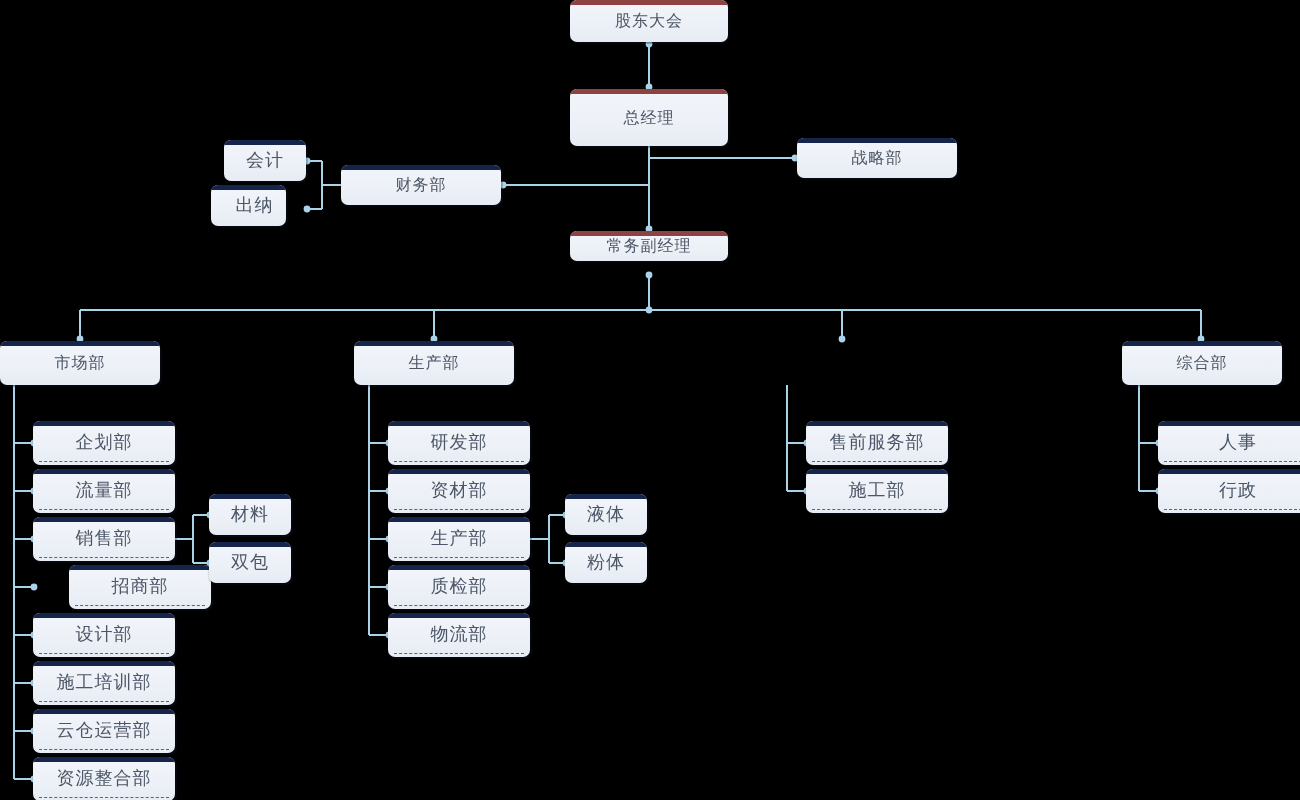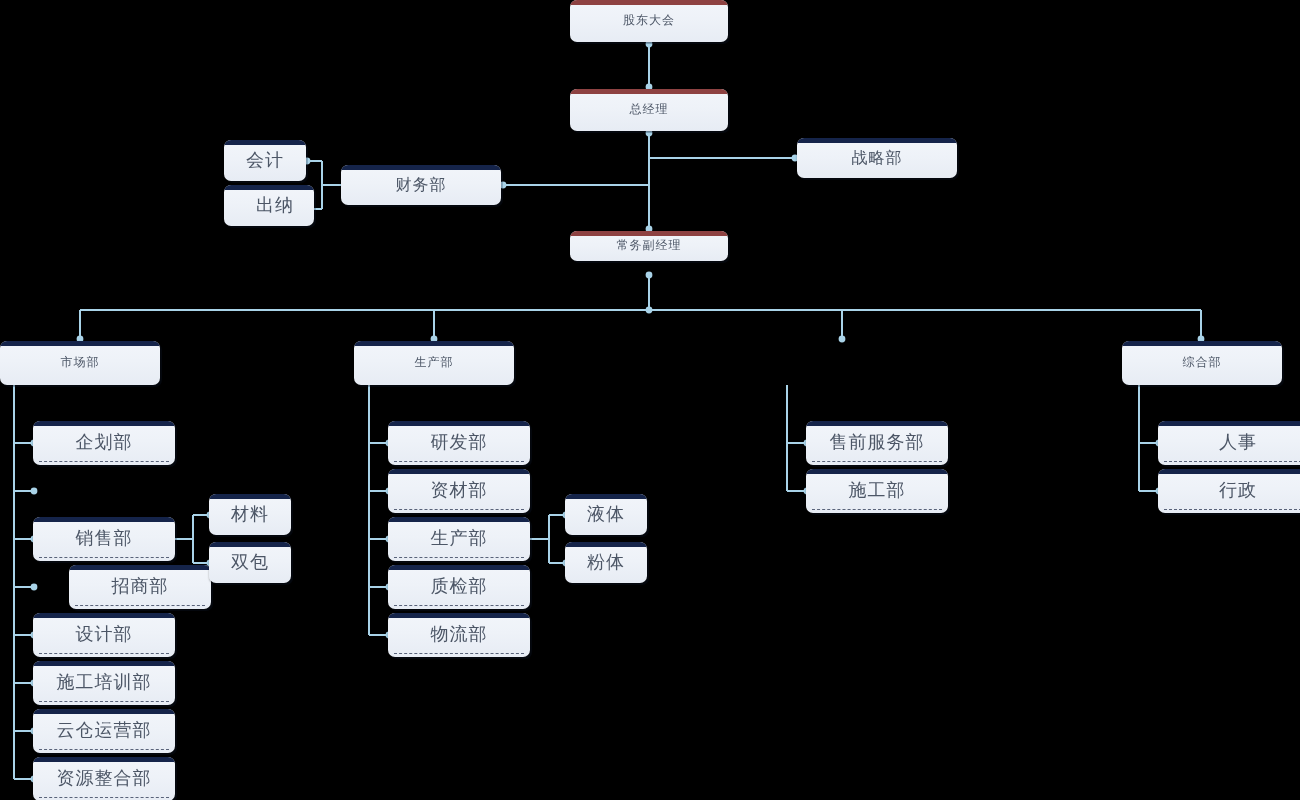--- a/index.html
+++ b/index.html
@@ -32,21 +32,21 @@
   }
   .node.navy .cap{background:#15244a;}
   .node.red  .cap{background:#8e4242;}
   .node .txt{position:relative;z-index:2;padding:0 6px;line-height:1.1;}
   .node .foot{
     position:absolute;left:6px;right:6px;bottom:3px;height:0;
     border-bottom:1px dashed #2a3550;opacity:.75;
   }
 
   
-  .lvl1{font-size:12px;}
+  .lvl1{font-size:16px;}
   .lvl2{font-size:16px;}
   .lvl3{font-size:18px;}
 </style>
 </head>
 <body>
 
 <div id="canvas">
 
   <svg id="wires" viewBox="0 0 1300 800" width="1300" height="800" xmlns="http://www.w3.org/2000/svg">
     <g stroke="#a9d3e8" stroke-width="1.4" fill="none" shape-rendering="crispEdges">
@@ -147,21 +147,21 @@
         <circle cx="1159" cy="491" r="3.4"></circle>
     </g>
   </svg>
 
   <div class="node red lvl1 nofoot" style="left:570px;top:0px;width:158px;height:42px;">
     <span class="cap"></span>
     <span class="txt">股东大会</span>
 
   </div>
 
-  <div class="node red lvl1 nofoot" style="left:570px;top:89px;width:158px;height:42px;">
+  <div class="node red lvl1 nofoot" style="left:570px;top:89px;width:158px;height:57px;">
     <span class="cap"></span>
     <span class="txt">总经理</span>
 
   </div>
 
   <div class="node red lvl1 nofoot" style="left:570px;top:231px;width:158px;height:30px;">
     <span class="cap"></span>
     <span class="txt">常务副经理</span>
 
   </div>
@@ -177,21 +177,21 @@
     <span class="txt">财务部</span>
 
   </div>
 
   <div class="node navy lvl3 nofoot" style="left:224px;top:140px;width:82px;height:41px;">
     <span class="cap"></span>
     <span class="txt">会计</span>
 
   </div>
 
-  <div class="node navy lvl3 nofoot" style="left:224px;top:185px;width:90px;height:41px;padding-left:12px;">
+  <div class="node navy lvl3 nofoot" style="left:211px;top:185px;width:75px;height:41px;padding-left:12px;">
     <span class="cap"></span>
     <span class="txt">出纳</span>
 
   </div>
 
   <div class="node navy lvl1 nofoot" style="left:0px;top:341px;width:160px;height:44px;">
     <span class="cap"></span>
     <span class="txt">市场部</span>
 
   </div>
@@ -207,20 +207,25 @@
     <span class="cap"></span>
     <span class="txt">综合部</span>
 
   </div>
 
   <div class="node navy lvl3" style="left:33px;top:421px;width:142px;height:44px;">
     <span class="cap"></span>
     <span class="txt">企划部</span>
     <span class="foot"></span>
   </div>
+  <div class="node navy lvl3" style="left:33px;top:469px;width:142px;height:44px;">
+    <span class="cap"></span>
+    <span class="txt">流量部</span>
+    <span class="foot"></span>
+  </div>
   <div class="node navy lvl3" style="left:33px;top:517px;width:142px;height:44px;">
     <span class="cap"></span>
     <span class="txt">销售部</span>
     <span class="foot"></span>
   </div>
   <div class="node navy lvl3" style="left:33px;top:565px;width:142px;height:44px;margin-left:36px;">
     <span class="cap"></span>
     <span class="txt">招商部</span>
     <span class="foot"></span>
   </div>

